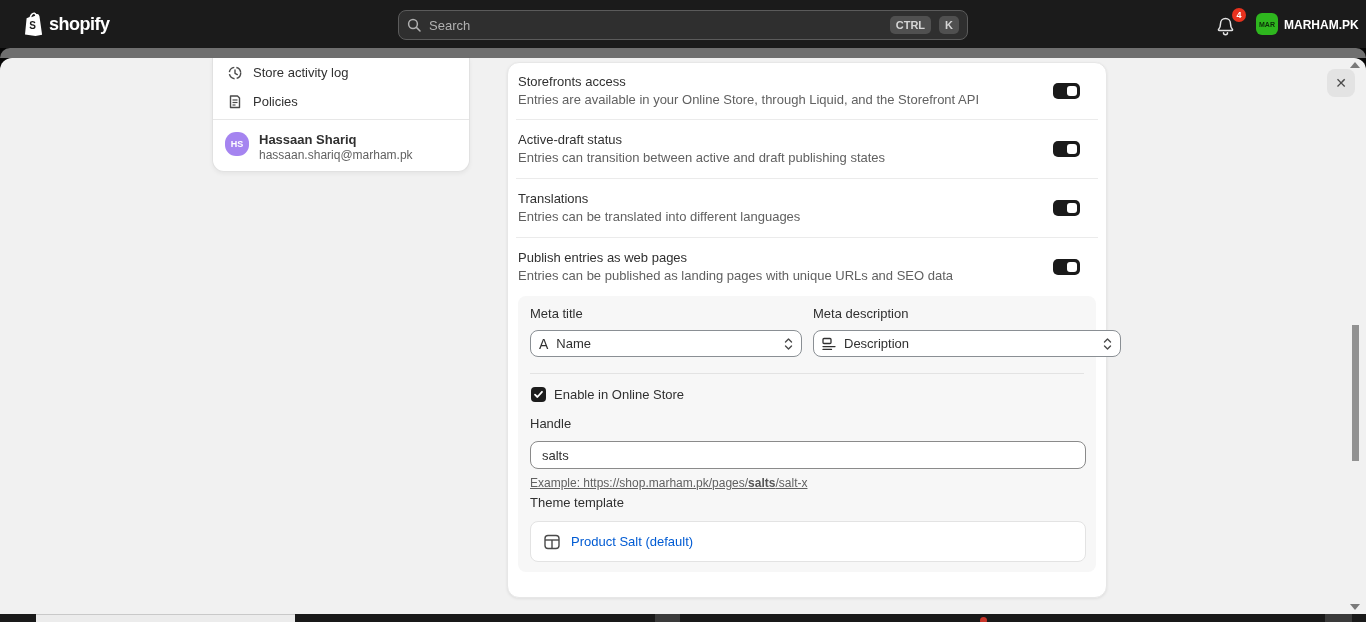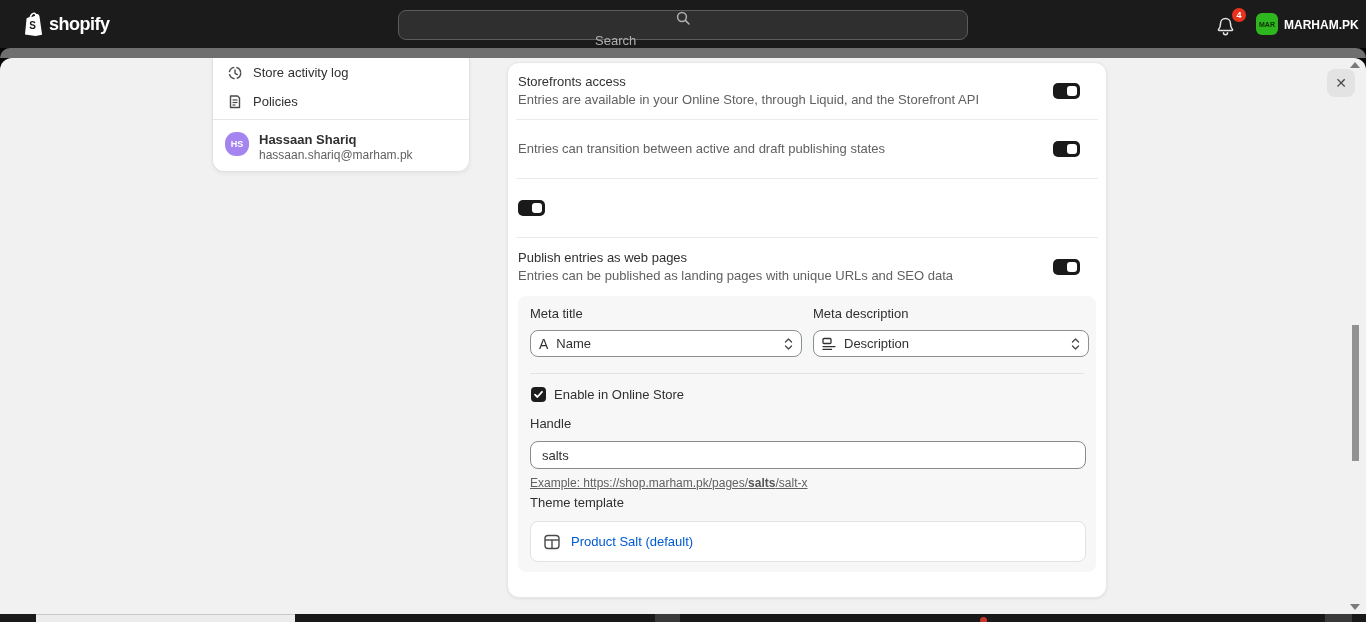--- a/index.html
+++ b/index.html
@@ -6,21 +6,21 @@
   html,body { width:1366px; height:622px; overflow:hidden; }
   body { font-family:"Liberation Sans", sans-serif; background:#f1f1f1; position:relative; }
 
   
   .topbar { position:absolute; left:0; top:0; width:1366px; height:48px; background:#1b1b1b;
             display:flex; align-items:center; }
   .logo { position:absolute; left:22px; top:12px; display:flex; align-items:center; gap:6px; }
   .logo-word { color:#fff; font-weight:700; font-size:18px; letter-spacing:-0.5px; }
   .searchbox { position:absolute; left:398px; top:10px; width:570px; height:30px;
                background:#2f2f2f; border:1px solid #5b5b5b; border-radius:8px;
-               display:flex; align-items:center; padding:0 8px; gap:8px;flex-direction:column; }
+               display:flex; align-items:center; padding:0 8px; gap:8px; }
   .searchbox input { flex:1; background:transparent; border:none; outline:none;
                      color:#e3e3e3; font-size:13px; font-family:inherit; }
   .searchbox input::placeholder { color:#b0b0b0; }
   .kbd { background:#505050; color:#d6d6d6; font-size:11px; font-weight:700;
          border-radius:5px; padding:2px 6px; line-height:14px; }
   .bell-wrap { position:absolute; left:1216px; top:13px; width:26px; height:24px; }
   .badge { position:absolute; right:-4px; top:-5px; min-width:14px; height:14px; background:#e8321e;
            border-radius:8px; color:#fff; font-size:9px; font-weight:700;
            display:flex; align-items:center; justify-content:center; padding:0 3px; }
   .avatar-green { position:absolute; left:1256px; top:13px; width:22px; height:22px; background:#2eb61e;
@@ -183,29 +183,34 @@
           <div class="s-desc">Entries are available in your Online Store, through Liquid, and the Storefront API</div>
         </div>
         <div class="toggle">
             <div class="knob"></div>
           </div>
       </div>
       <div class="divider"></div>
 
       <div class="setting-row hn">
         <div>
+          <div class="s-title">Active-draft status</div>
           <div class="s-desc">Entries can transition between active and draft publishing states</div>
         </div>
         <div class="toggle">
             <div class="knob"></div>
           </div>
       </div>
       <div class="divider"></div>
 
       <div class="setting-row hn">
+        <div>
+          <div class="s-title">Translations</div>
+          <div class="s-desc">Entries can be translated into different languages</div>
+        </div>
         <div class="toggle">
             <div class="knob"></div>
           </div>
       </div>
       <div class="divider"></div>
 
       <div class="setting-row hn">
         <div>
           <div class="s-title">Publish entries as web pages</div>
           <div class="s-desc">Entries can be published as landing pages with unique URLs and SEO data</div>
@@ -223,21 +228,21 @@
           <span class="a-glyph">A</span>
           <span class="grow">Name</span>
           <span>
             <svg width="9" height="14" viewBox="0 0 9 14">
               <polyline points="1.5,5 4.5,2 7.5,5" fill="none" stroke="#4a4a4a" stroke-width="1.4" stroke-linecap="round" stroke-linejoin="round"></polyline>
               <polyline points="1.5,9 4.5,12 7.5,9" fill="none" stroke="#4a4a4a" stroke-width="1.4" stroke-linecap="round" stroke-linejoin="round"></polyline>
             </svg>
           </span>
         </div>
 
-        <div class="select" style="left:295px; top:34px; width:276px">
+        <div class="select" style="left:295px; top:34px; width:308px">
           <span>
             <svg width="14" height="14" viewBox="0 0 14 14">
               <rect x="1" y="1.5" width="8" height="5" rx="1" fill="none" stroke="#303030" stroke-width="1.3"></rect>
               <line x1="1" y1="9.6" x2="13" y2="9.6" stroke="#303030" stroke-width="1.3" stroke-linecap="round"></line>
               <line x1="1" y1="12.4" x2="9.5" y2="12.4" stroke="#303030" stroke-width="1.3" stroke-linecap="round"></line>
             </svg>
           </span>
           <span class="grow">Description</span>
           <span>
             <svg width="9" height="14" viewBox="0 0 9 14">

